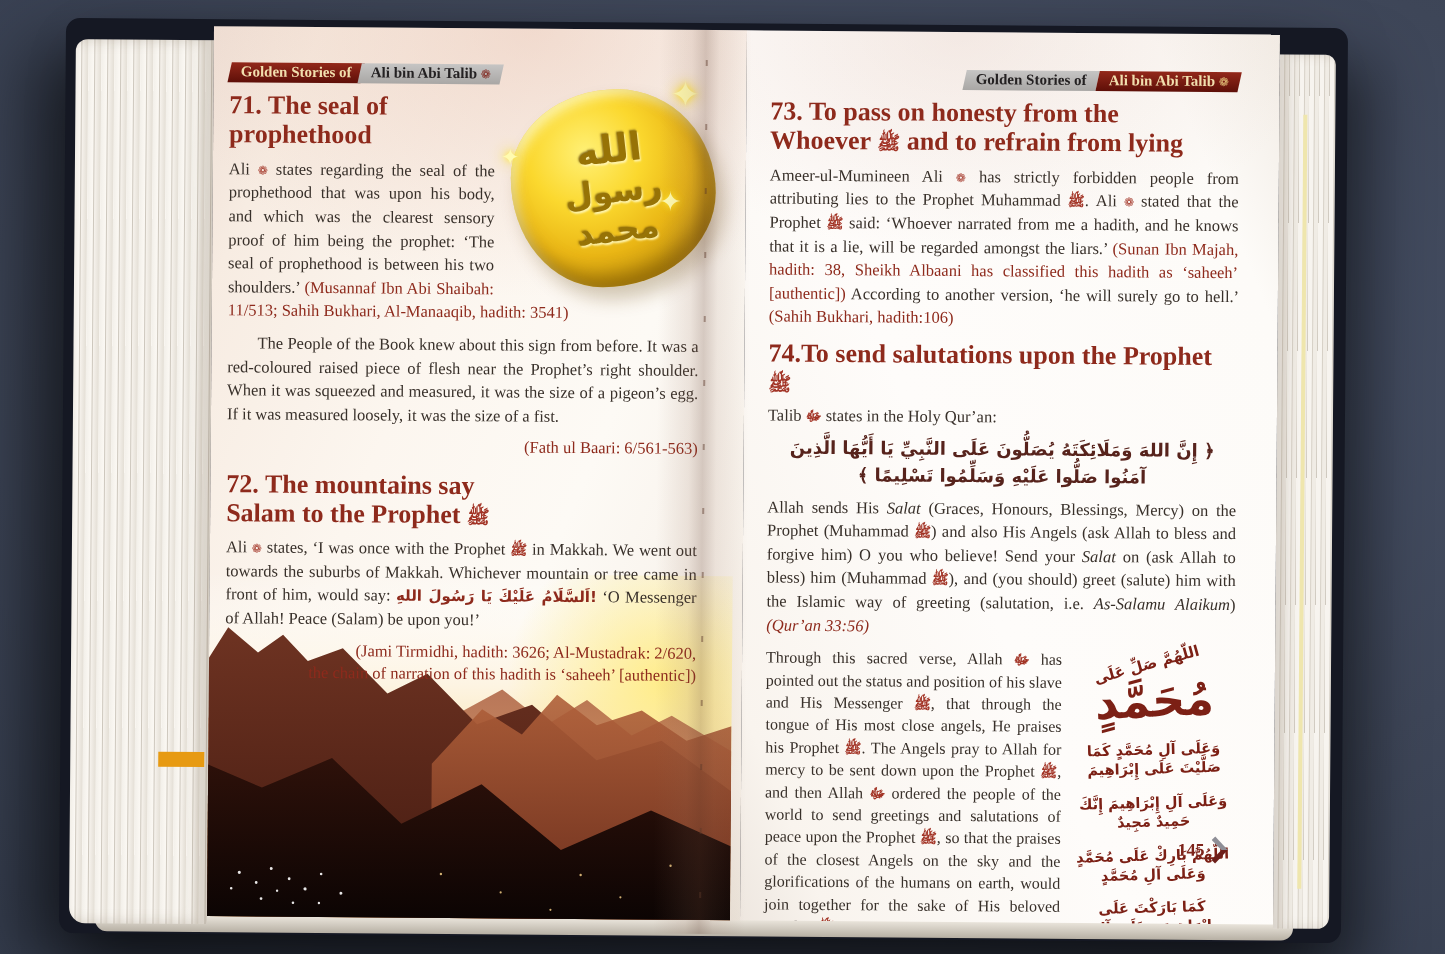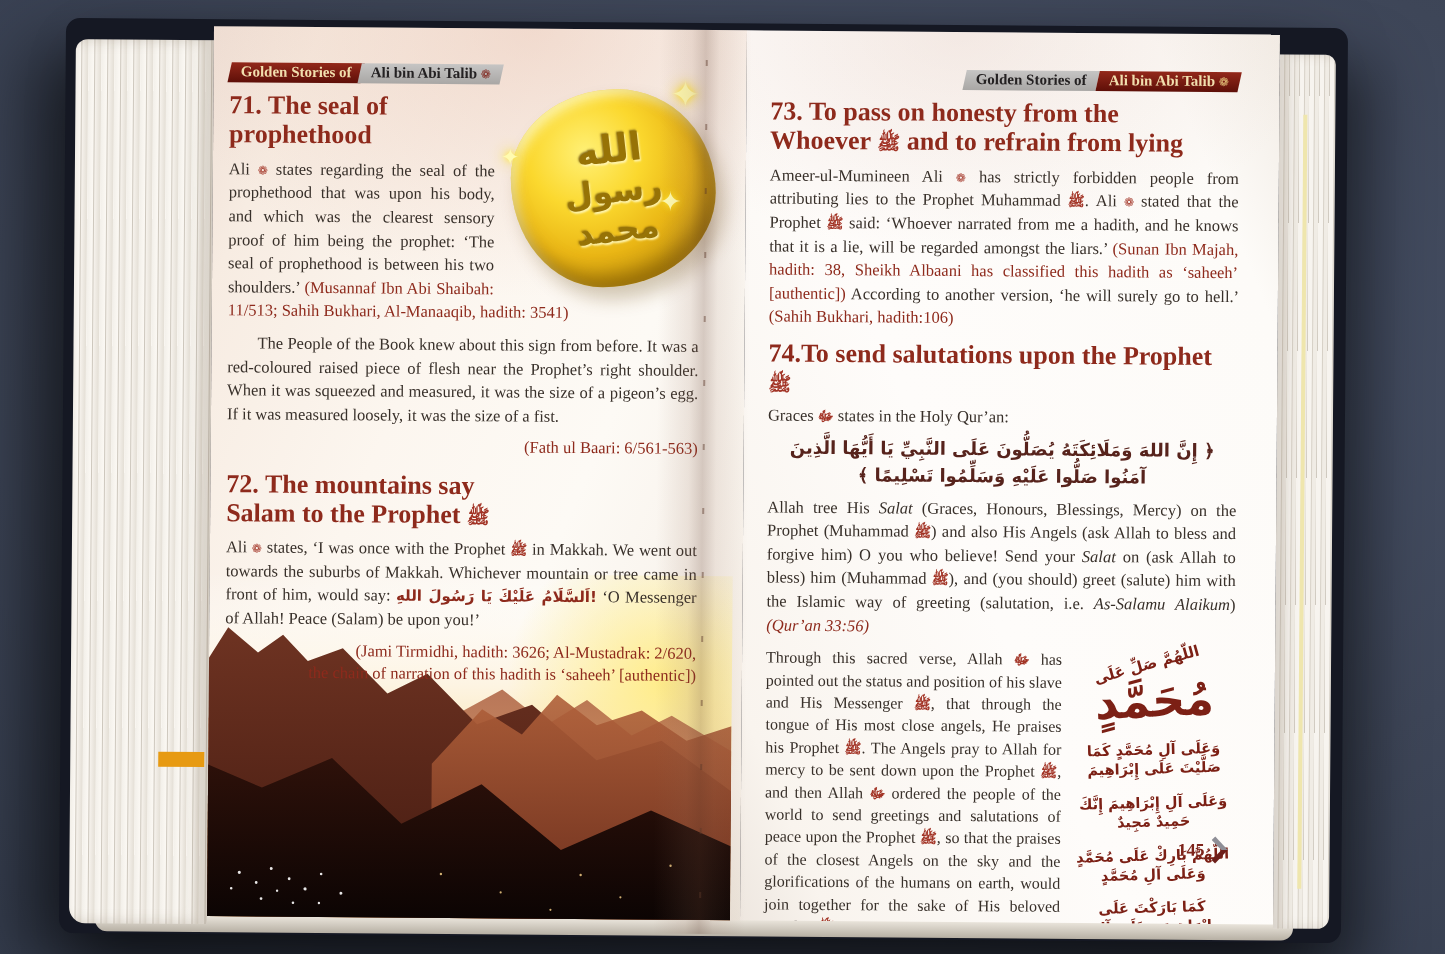--- a/index.html
+++ b/index.html
@@ -248,27 +248,27 @@
 <span>stated that the Prophet</span>
 <span class="pbuh">ﷺ</span>
 <span>said: ‘Whoever narrated from me a hadith, and he knows that it is a lie, will be regarded amongst the liars.’</span>
 <span class="cite">(Sunan Ibn Majah, hadith: 38, Sheikh Albaani has classified this hadith as ‘saheeh’ [authentic])</span>
 <span>According to another version, ‘he will surely go to hell.’</span>
 <span class="cite">(Sahih Bukhari, hadith:106)</span></p>
 
           <div class="h" style="margin-top:10px;"><span>74.To send salutations upon the Prophet</span>
 <span class="pbuh">ﷺ</span></div>
 
-          <p class="lead"><span>Graces</span>
+          <p class="lead"><span>Talib</span>
 <span class="jj">ﷻ</span>
 <span>states in the Holy Qur’an:</span></p>
 
           <div class="verse">﴿ إِنَّ اللهَ وَمَلَائِكَتَهُ يُصَلُّونَ عَلَى النَّبِيِّ يَا أَيُّهَا الَّذِينَ آمَنُوا صَلُّوا عَلَيْهِ وَسَلِّمُوا تَسْلِيمًا ﴾</div>
 
-          <p class="body trans"><span>Allah tree His</span>
+          <p class="body trans"><span>Allah sends His</span>
 <span class="ital">Salat</span>
 <span>(Graces, Honours, Blessings, Mercy) on the Prophet (Muhammad</span>
 <span class="pbuh">ﷺ</span><span>) and also His Angels (ask Allah to bless and forgive him) O you who believe! Send your</span>
 <span class="ital">Salat</span>
 <span>on (ask Allah to bless) him (Muhammad</span>
 <span class="pbuh">ﷺ</span><span>), and (you should) greet (salute) him with the Islamic way of greeting (salutation, i.e.</span>
 <span class="ital">As-Salamu Alaikum</span><span>)</span>
 <span class="cite ital">(Qur’an 33:56)</span></p>
 
           <div class="cols">

